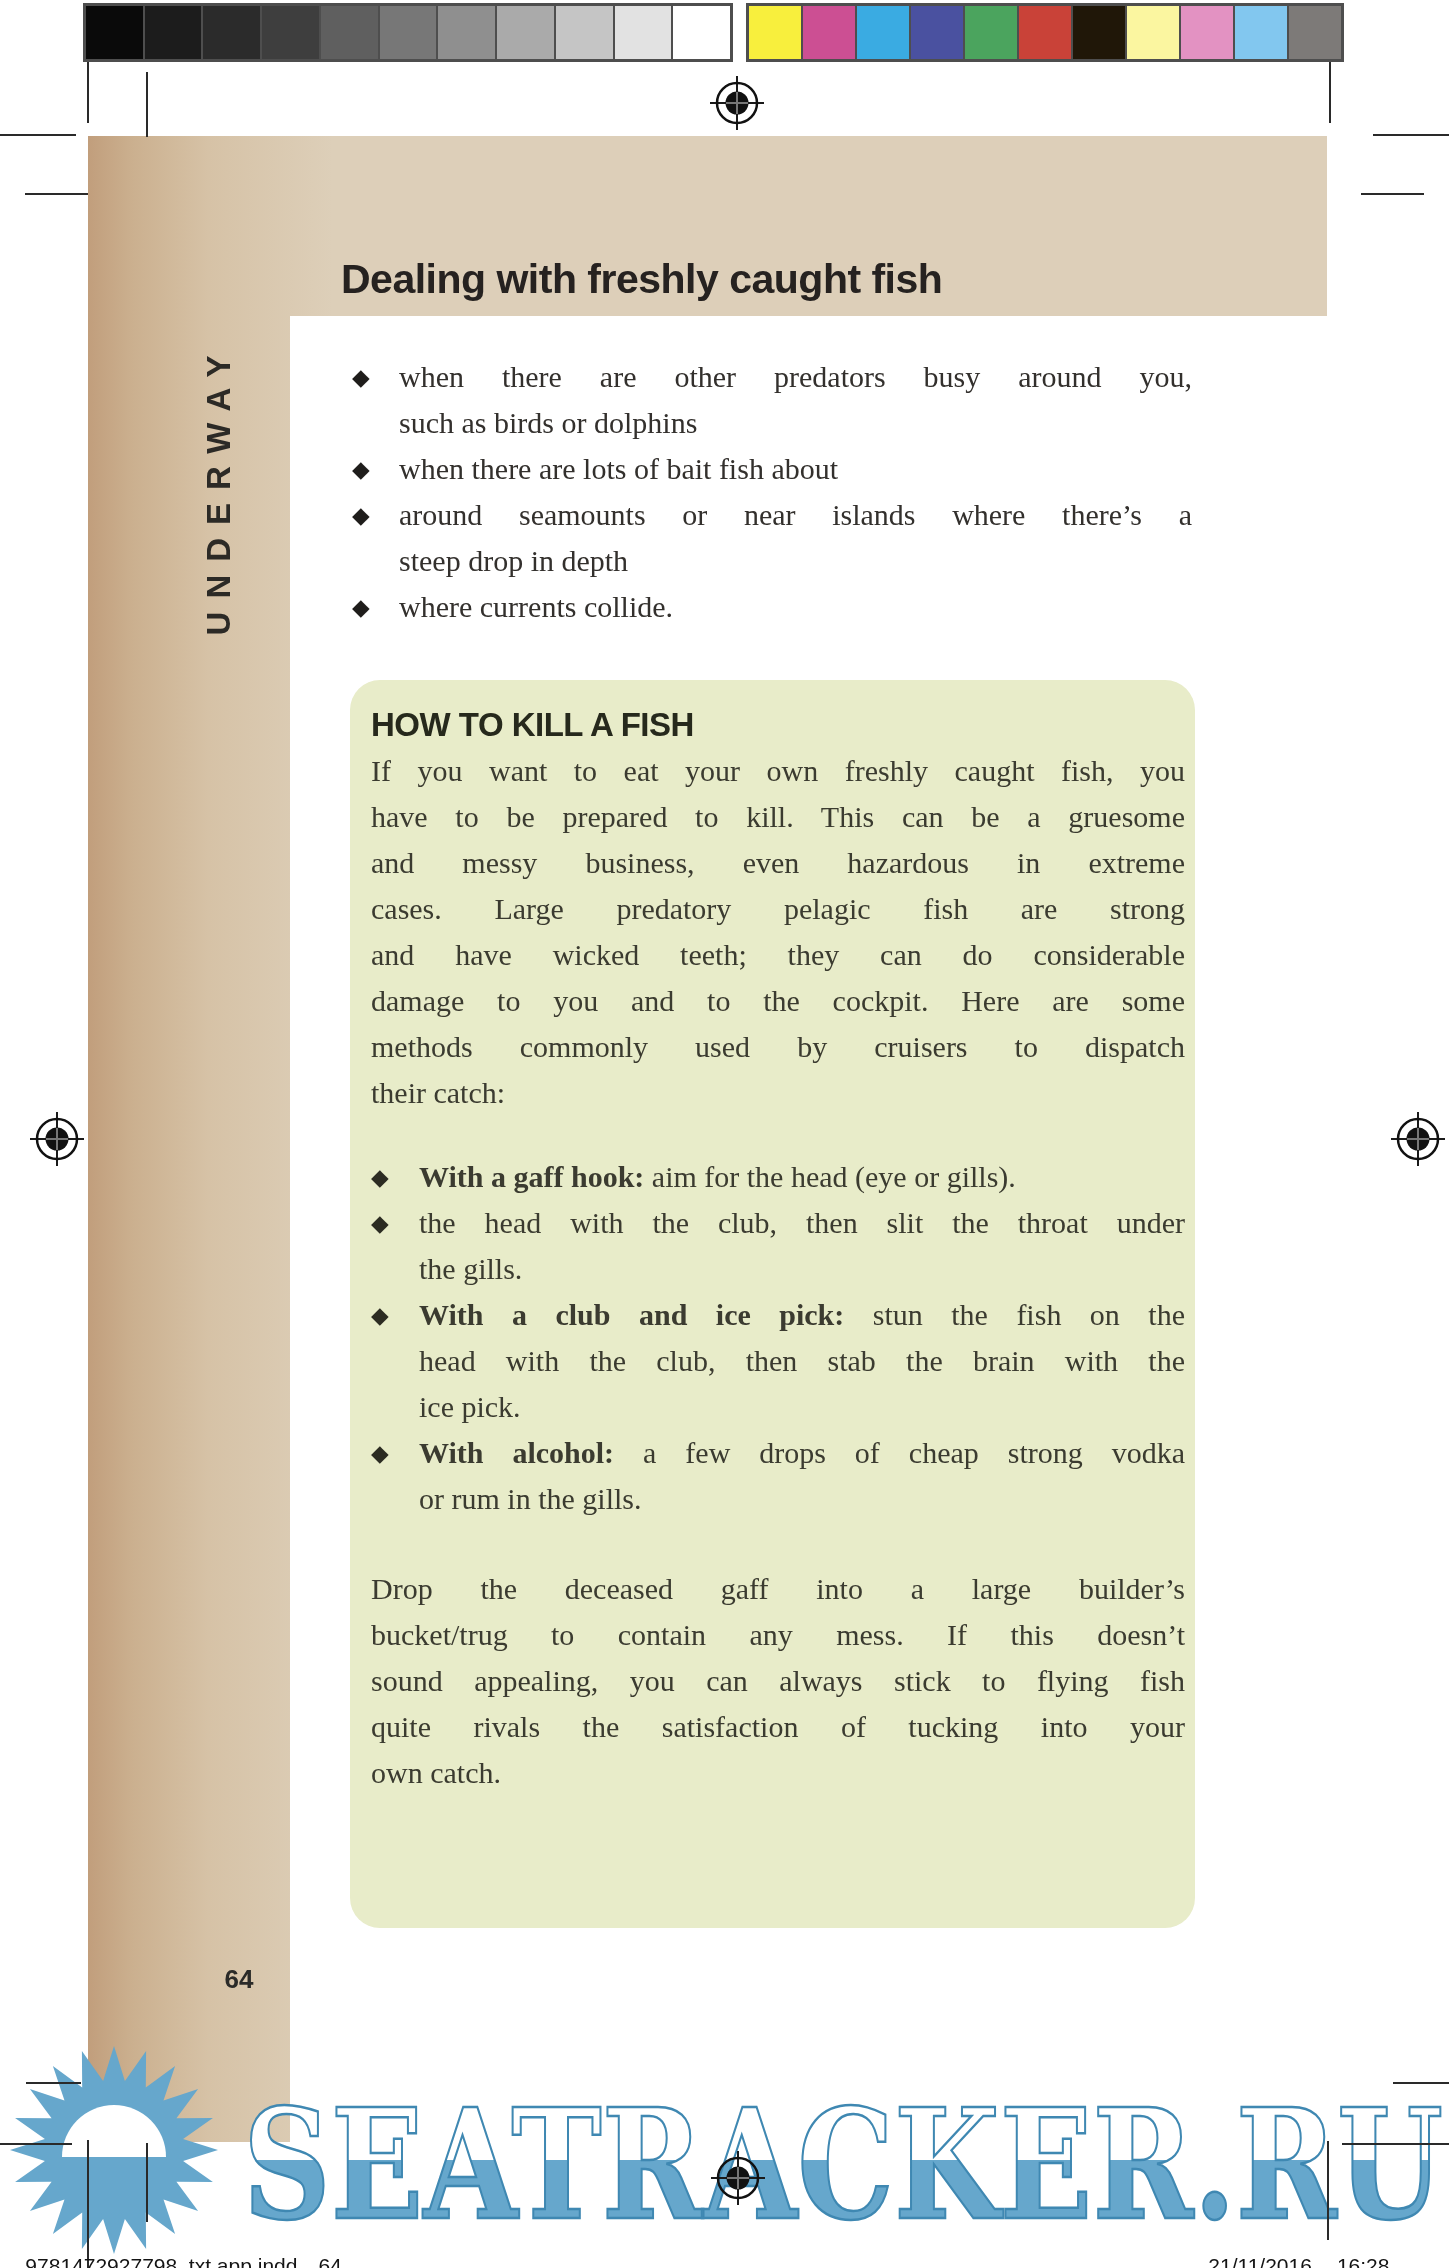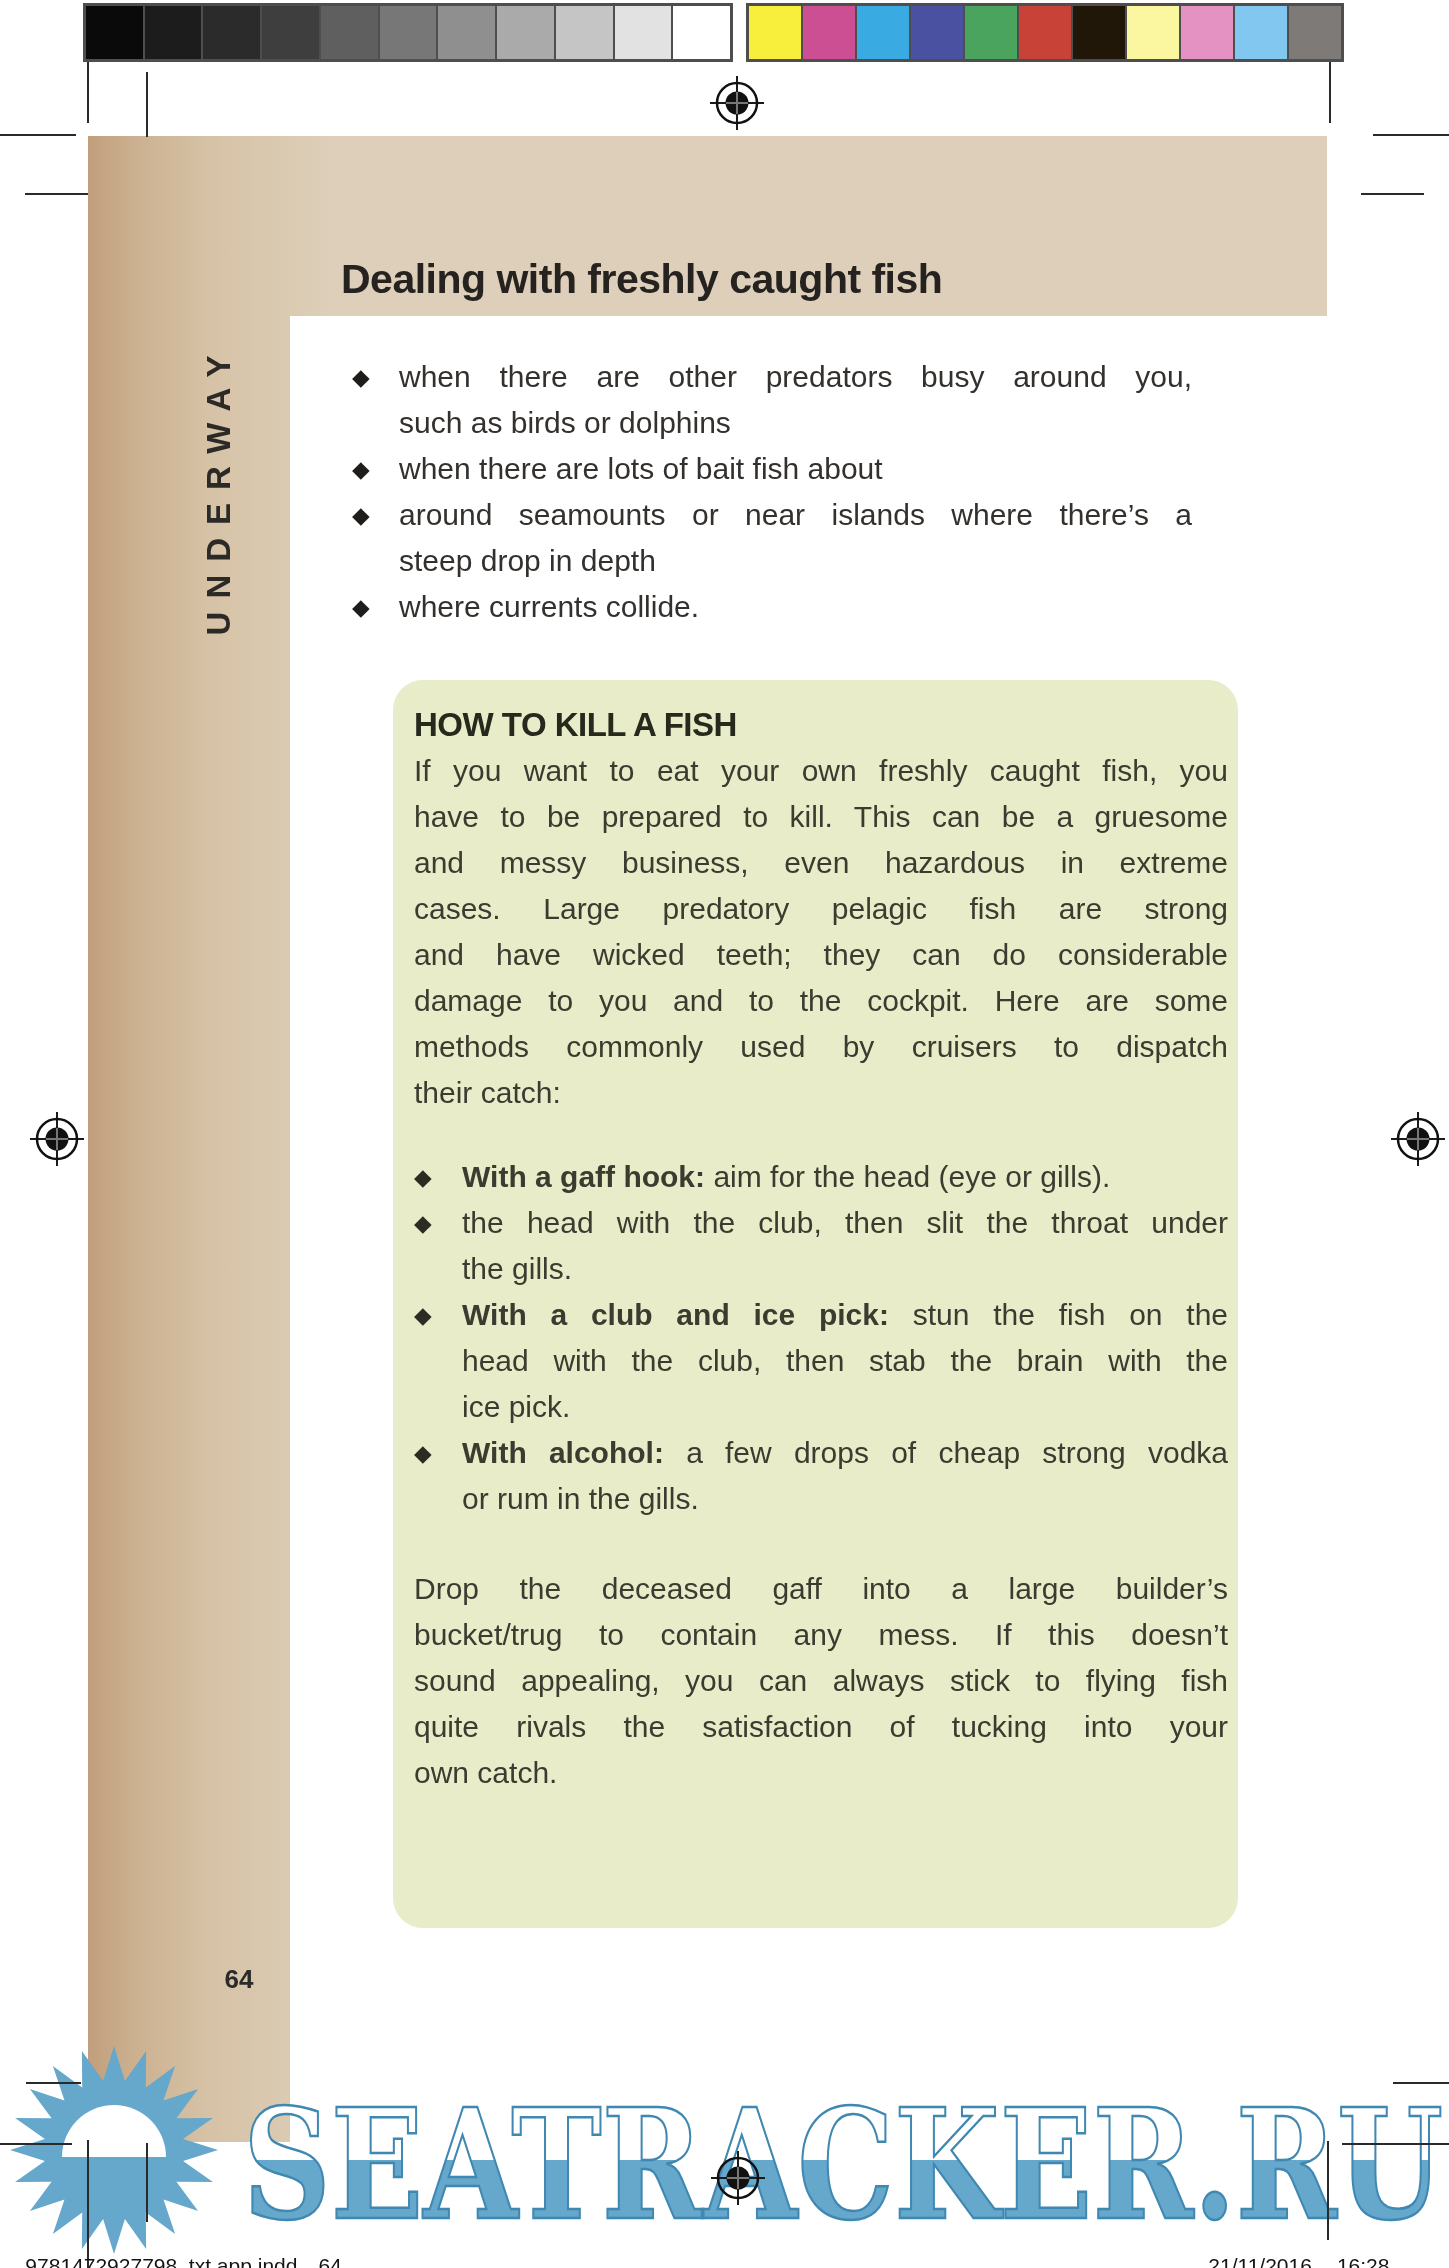--- a/index.html
+++ b/index.html
@@ -28,33 +28,33 @@
   }
   #page-title {
     position:absolute; left:341px; top:256px; font-size:41px; font-weight:bold;
     color:#262220; letter-spacing:-0.5px; white-space:nowrap;
   }
   #page-number {
     position:absolute; left:208px; top:1964px; width:62px; text-align:center;
     font-size:26px; font-weight:bold; color:#2b2b29;
   }
   
-  .line { line-height:46px; white-space:nowrap; }
+  .line { line-height:46px; white-space:nowrap;font-family:Liberation Serif, serif; }
   .line.j { white-space:normal; text-align:justify; text-align-last:justify; }
   #intro-list { position:absolute; left:352px; top:354px; width:840px;
                 font-size:30px; color:#33302d; }
   .bullet-row { display:flex; align-items:flex-start; }
   .bullet-glyph { flex:0 0 47px; font-size:23px; line-height:46px; color:#1f1d1b; }
   .bullet-body { flex:1 1 auto; min-width:0; }
   .bullet-body b { font-weight:bold;text-align:center; }
   
   #infobox {
     position:absolute; left:350px; top:680px; width:845px; height:1248px;
     border-radius:30px; box-sizing:border-box; padding:22px 10px 0 21px;
-    background:#e8ecc9; color:#3b3b30; font-size:30px;margin-left:43px;
+    background:#e8ecc9; color:#3b3b30; font-size:30px;
   }
   #infobox-heading { font-size:33px; font-weight:bold; line-height:46px;
                      color:#26291c; letter-spacing:-0.5px; }
   #infobox .bullet-glyph { flex:0 0 48px; color:#2c2c22; }
   .gap-a { height:38px; } .gap-b { height:44px; }
   
   #watermark { position:absolute; left:0; top:2030px; }
   
   .imprint { position:absolute; top:2230px; font-size:21px; color:#141414;
              white-space:pre; }

